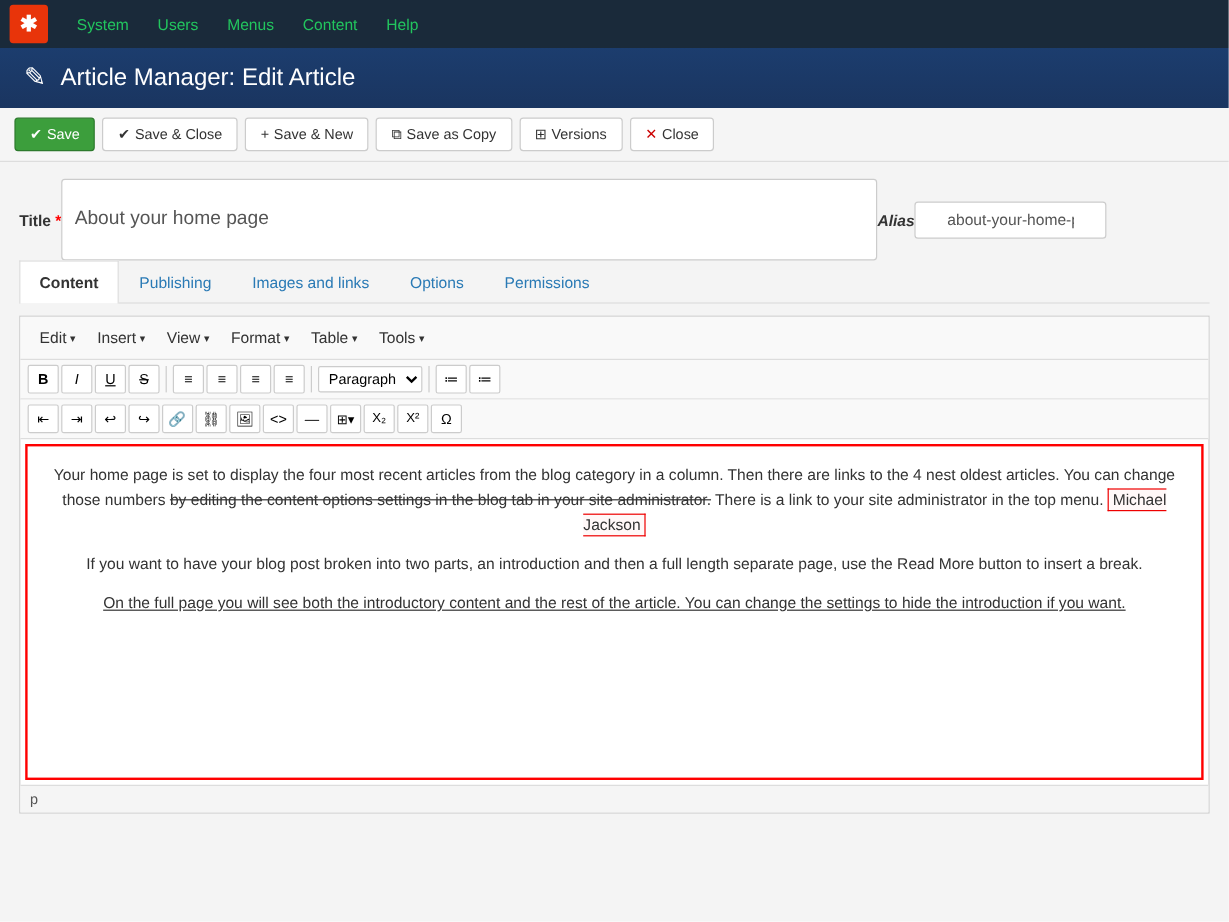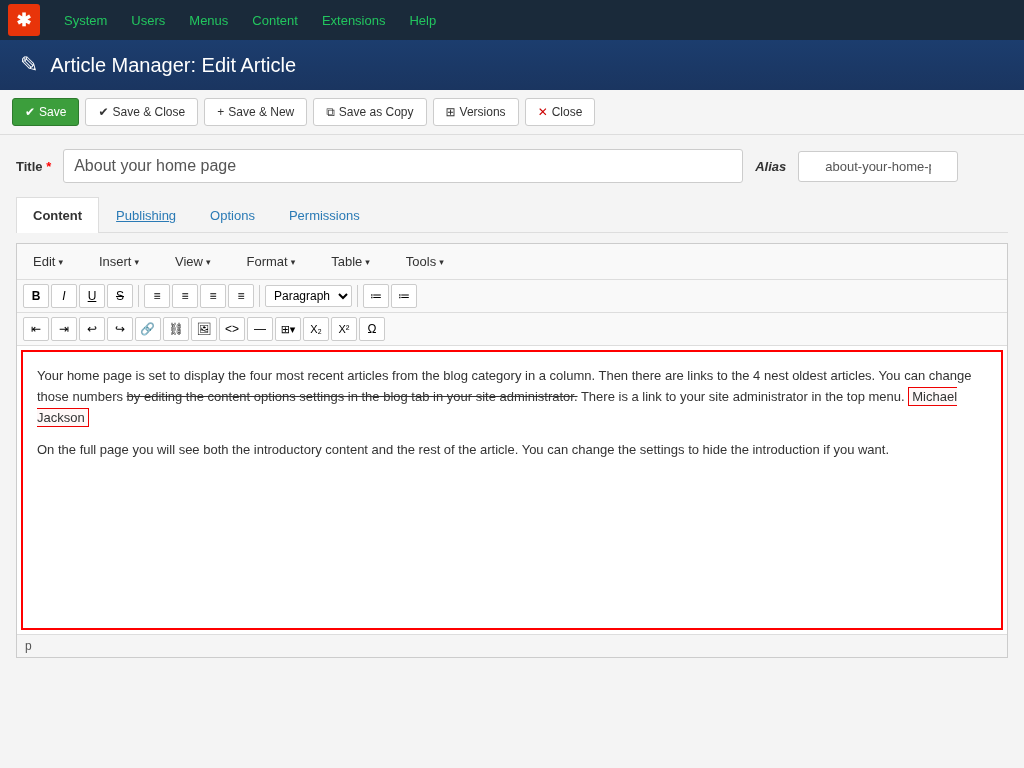--- a/index.html
+++ b/index.html
@@ -81,32 +81,30 @@
 
     
     .content-area {
       padding: 14px 16px;
     }
 
     
     .title-row {
       display: flex;
       align-items: center;
-      gap: 12px;
-      margin-bottom: 14px;
     }
     .title-row label {
       font-size: 13px;
       font-weight: bold;
       white-space: nowrap;
     }
     .title-row .required { color: red; }
     .title-input {
       flex: 1;
-      padding: 7px 10px;
+      padding: 24px 10px;
       border: 1px solid #ccc;
       border-radius: 3px;
       font-size: 16px;
       color: #555;
       max-width: 680px;
     }
     .alias-label {
       font-size: 13px;
       font-weight: bold;
       white-space: nowrap;
@@ -149,21 +147,21 @@
     }
 
     
     .editor-container {
       border: 1px solid #ccc;
       background: #fff;
       margin-top: 10px;
     }
     .editor-menubar {
       display: flex;
-      gap: 20px;
+      gap: 2px;
       padding: 6px 8px;
       border-bottom: 1px solid #ddd;
       background: #f9f9f9;
     }
     .editor-menu-item {
       display: inline-flex; align-items: center; gap: 3px;
       padding: 4px 8px;
       font-size: 13px;
       cursor: pointer;
       border-radius: 2px;
@@ -202,22 +200,22 @@
     .editor-body {
       padding: 14px;
       min-height: 280px;
       font-size: 13px;
       line-height: 1.6;
       color: #333;
       border: 2px solid red;
       margin: 4px;
       position: relative;
     }
-    .editor-body p { margin-bottom: 12px; }
-    .editor-body p:last-child { margin-bottom: 0; }
+    .editor-body p { margin-bottom: 12px; text-align: center; }
+    .editor-body p:last-child { margin-bottom: 0; text-decoration: underline; }
 
     .highlight-box {
       border: 1px solid #e00;
       background: #fff8f8;
       display: inline;
       padding: 1px 3px;
     }
 
     
     .editor-statusbar {
@@ -232,21 +230,20 @@
   </style>
 </head>
 <body>
 
 <div class="top-nav">
   <div class="joomla-logo">✱</div>
   <a>System</a>
   <a>Users</a>
   <a>Menus</a>
   <a>Content</a>
-  <a>Extensions</a>
   <a>Help</a>
 </div>
 
 <div class="page-header">
   <span class="edit-icon">✎</span>
   <h1>Article Manager: Edit Article</h1>
 </div>
 
 <div class="toolbar">
   <button class="btn btn-success">
@@ -282,21 +279,22 @@
       <span>Title</span>
       <span class="required"> *</span>
     </label>
     <input class="title-input" type="text" value="About your home page" style="">
     <span class="alias-label">Alias</span>
     <input class="alias-input" type="text" value="about-your-home-page" style="">
   </div>
 
   <div class="tabs">
     <a class="tab active">Content</a>
-    <a class="tab" style="color:#2a7ab5;text-decoration:underline;">Publishing</a>
+    <a class="tab" style="color:#2a7ab5;">Publishing</a>
+    <a class="tab" style="color:#2a7ab5;">Images and links</a>
     <a class="tab" style="color:#2a7ab5;">Options</a>
     <a class="tab" style="color:#2a7ab5;">Permissions</a>
   </div>
 
   <div class="editor-container">
 
     <div class="editor-menubar">
       <div class="editor-menu-item">
         <span>Edit</span>
           <span class="chevron"> ▾</span>
@@ -355,20 +353,21 @@
       <button class="tb-btn">&lt;&gt;</button>
       <button class="tb-btn">—</button>
       <button class="tb-btn" style="font-size:11px;">⊞▾</button>
       <button class="tb-btn" style="font-size:11px;">X₂</button>
       <button class="tb-btn" style="font-size:11px;">X²</button>
       <button class="tb-btn">Ω</button>
     </div>
 
     <div class="editor-body">
       <p>Your home page is set to display the four most recent articles from the blog category in a column. Then there are links to the 4 nest oldest articles. You can change those numbers <span class="strikethrough">by editing the content options settings in the blog tab in your site administrator.</span> There is a link to your site administrator in the top menu. <span class="highlight-box">Michael Jackson</span></p>
+      <p>If you want to have your blog post broken into two parts, an introduction and then a full length separate page, use the Read More button to insert a break.</p>
       <p>On the full page you will see both the introductory content and the rest of the article. You can change the settings to hide the introduction if you want.</p>
     </div>
 
     <div class="editor-statusbar">
       <span>p</span>
     </div>
   </div>
 
 </div>
 

